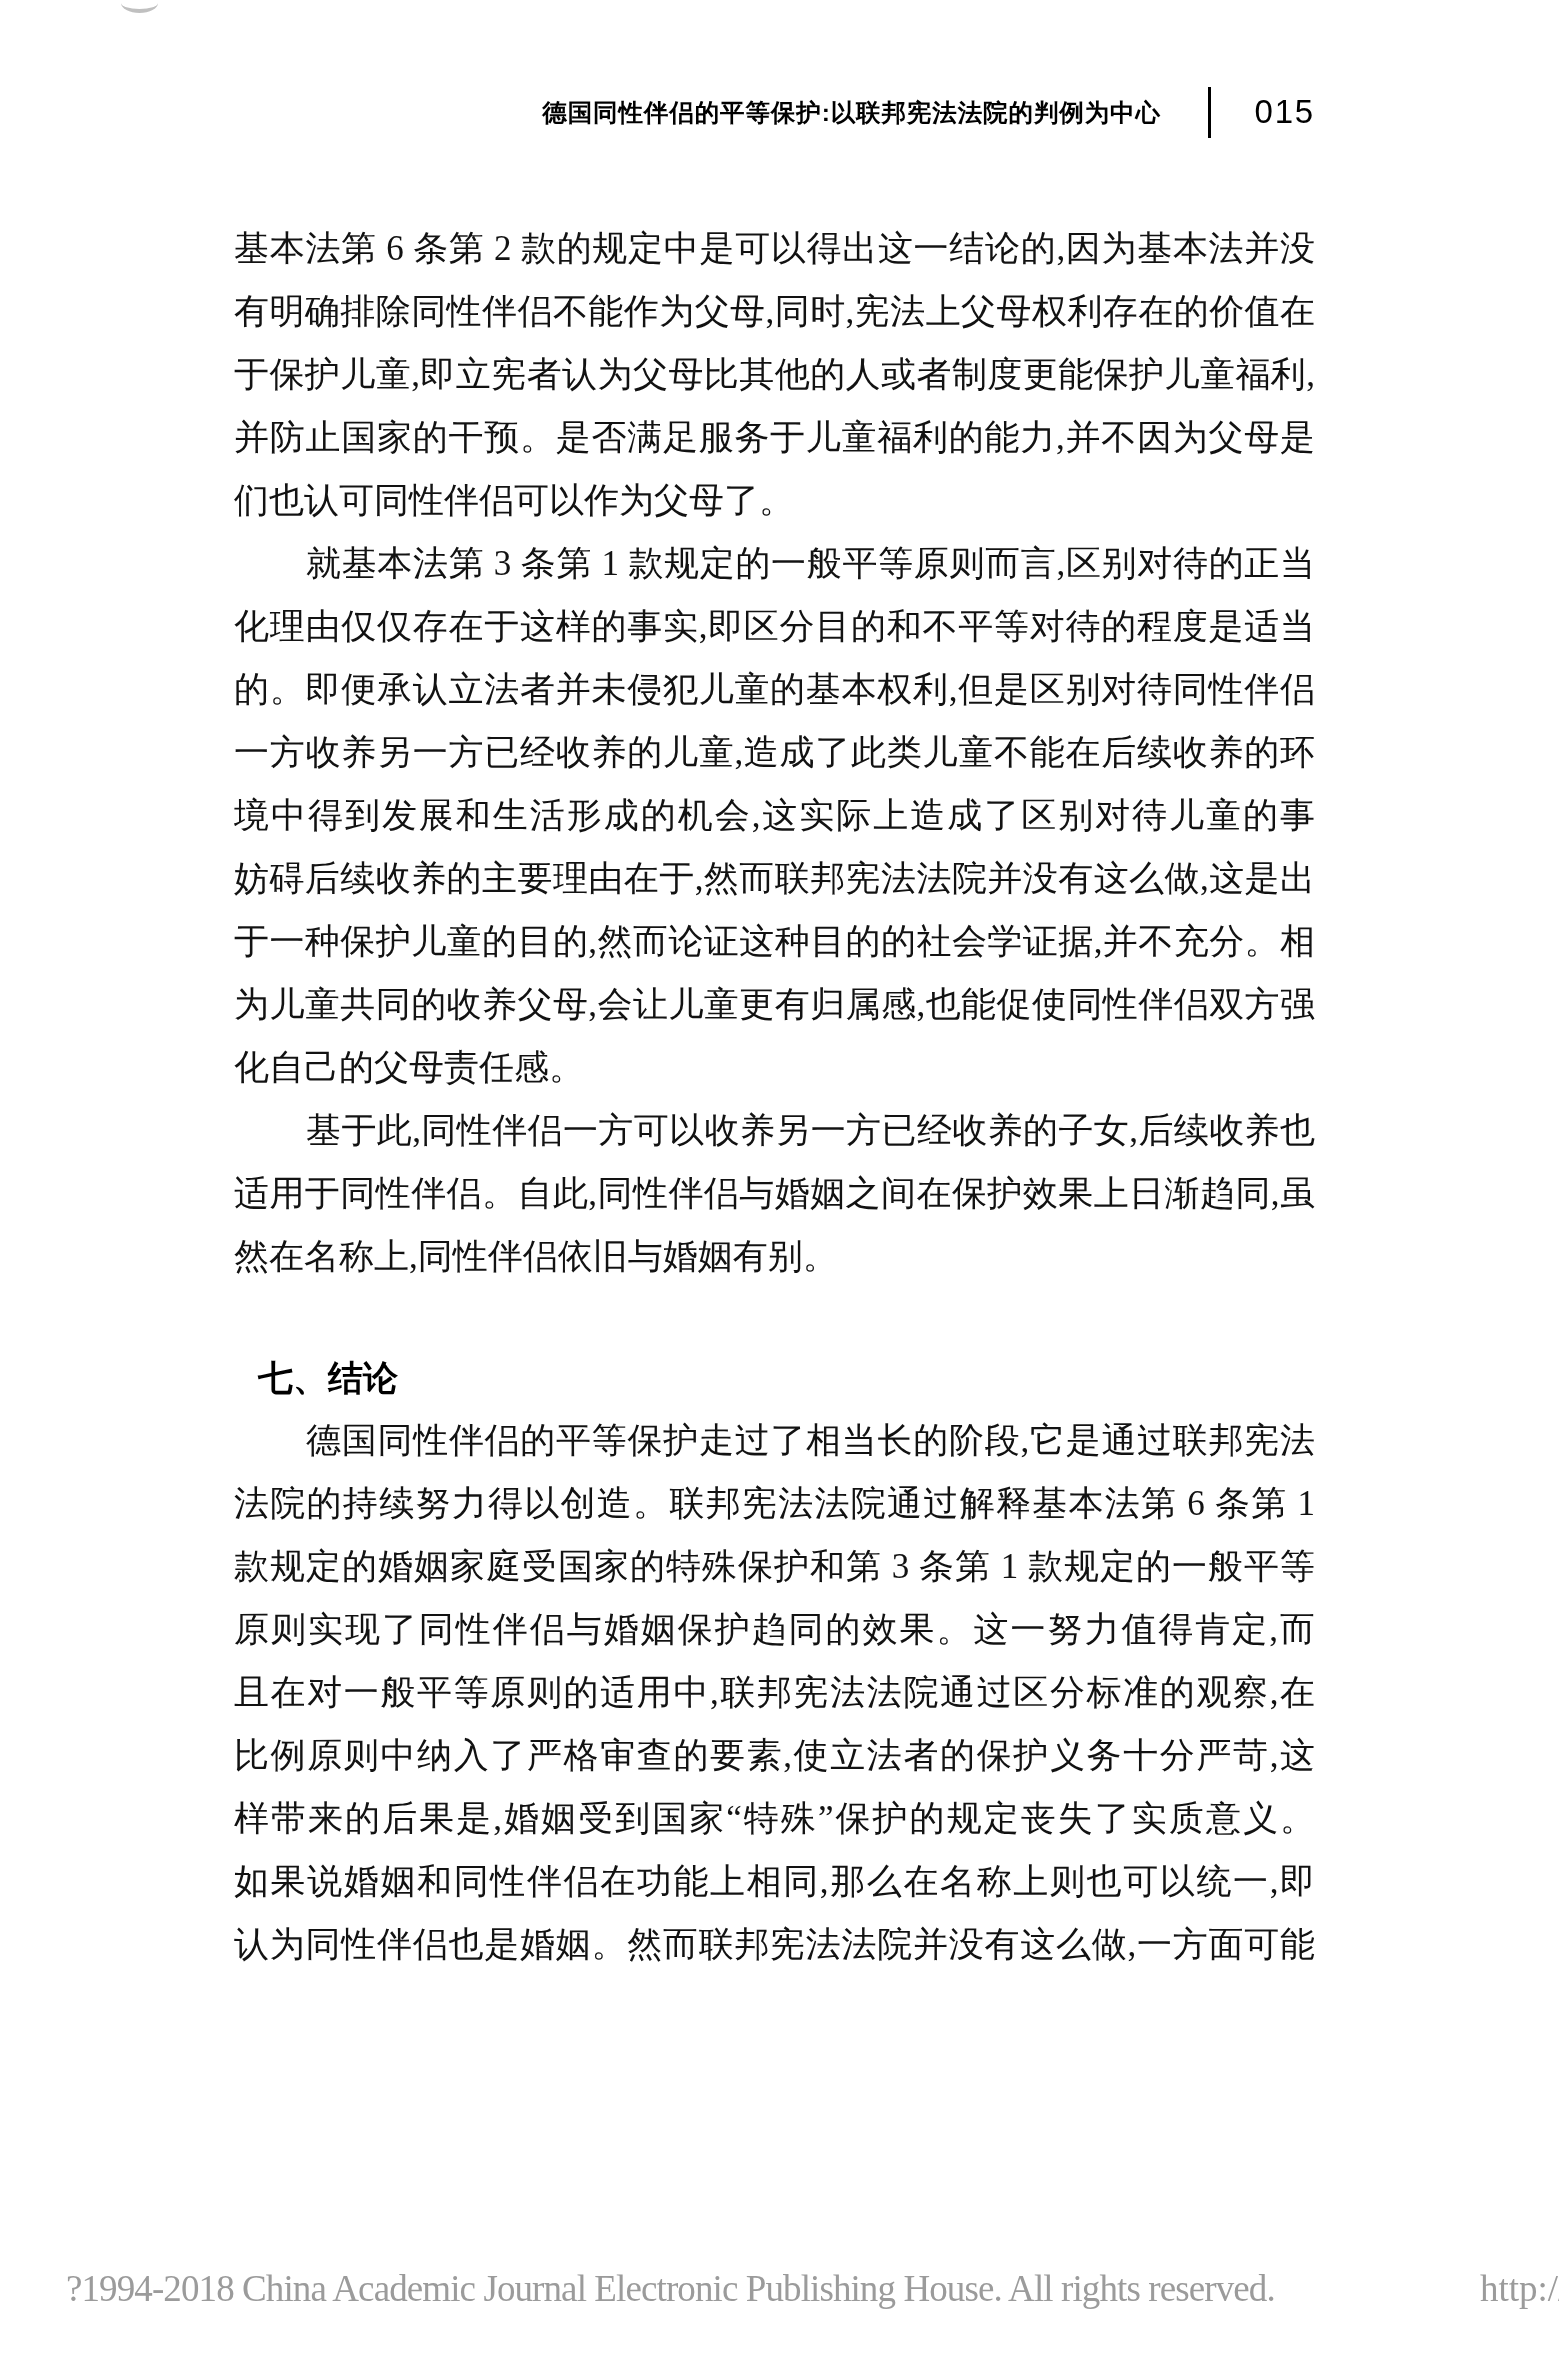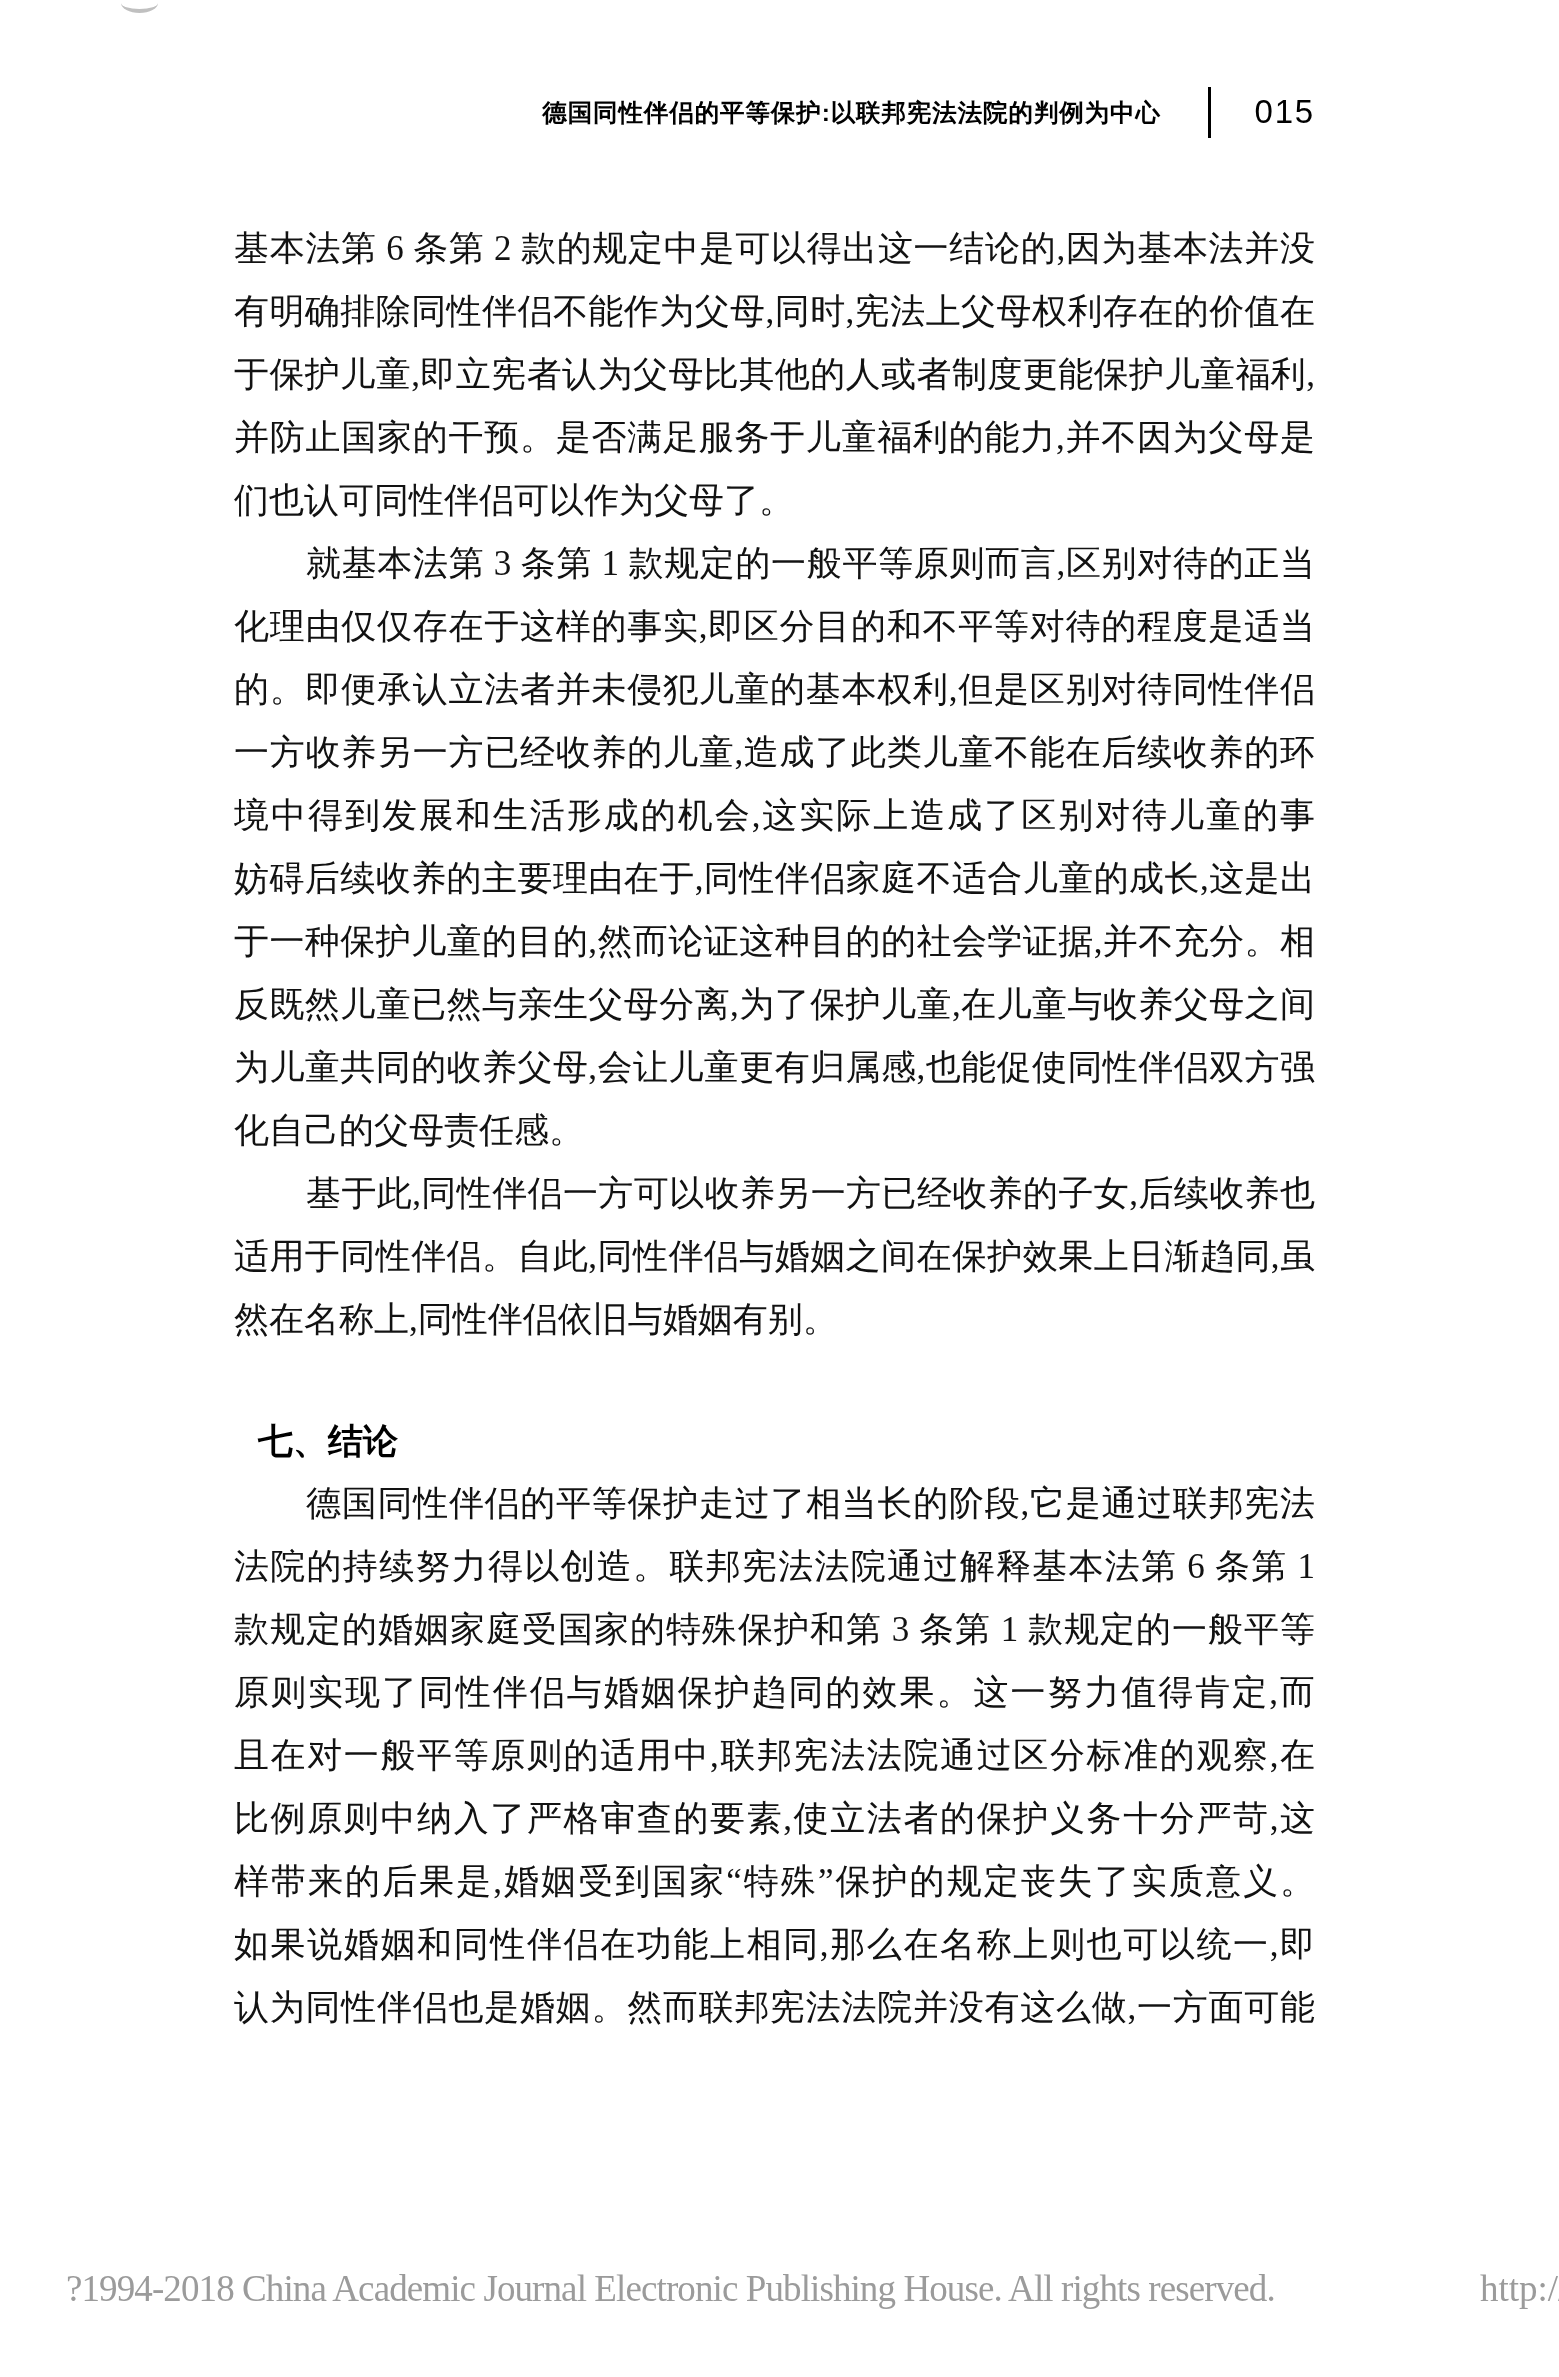--- a/index.html
+++ b/index.html
@@ -104,23 +104,22 @@
     <div class="line">基本法第 6 条第 2 款的规定中是可以得出这一结论的,因为基本法并没</div>
     <div class="line">有明确排除同性伴侣不能作为父母,同时,宪法上父母权利存在的价值在</div>
     <div class="line">于保护儿童,即立宪者认为父母比其他的人或者制度更能保护儿童福利,</div>
     <div class="line">并防止国家的干预。是否满足服务于儿童福利的能力,并不因为父母是</div>
     <div class="line last">们也认可同性伴侣可以作为父母了。</div>
     <div class="line indent">就基本法第 3 条第 1 款规定的一般平等原则而言,区别对待的正当</div>
     <div class="line">化理由仅仅存在于这样的事实,即区分目的和不平等对待的程度是适当</div>
     <div class="line">的。即便承认立法者并未侵犯儿童的基本权利,但是区别对待同性伴侣</div>
     <div class="line">一方收养另一方已经收养的儿童,造成了此类儿童不能在后续收养的环</div>
     <div class="line">境中得到发展和生活形成的机会,这实际上造成了区别对待儿童的事实。</div>
-    <div class="line">妨碍后续收养的主要理由在于,同性伴侣家庭不适合儿童的成长,这是出</div>
+    <div class="line">妨碍后续收养的主要理由在于,然而联邦宪法法院并没有这么做,这是出</div>
     <div class="line">于一种保护儿童的目的,然而论证这种目的的社会学证据,并不充分。相</div>
-    <div class="line">反既然儿童已然与亲生父母分离,为了保护儿童,在儿童与收养父母之间</div>
     <div class="line">为儿童共同的收养父母,会让儿童更有归属感,也能促使同性伴侣双方强</div>
     <div class="line last">化自己的父母责任感。</div>
     <div class="line indent">基于此,同性伴侣一方可以收养另一方已经收养的子女,后续收养也</div>
     <div class="line">适用于同性伴侣。自此,同性伴侣与婚姻之间在保护效果上日渐趋同,虽</div>
     <div class="line last">然在名称上,同性伴侣依旧与婚姻有别。</div>
 
     <div class="sect-heading">七、结论</div>
 
     <div class="line indent">德国同性伴侣的平等保护走过了相当长的阶段,它是通过联邦宪法</div>
     <div class="line">法院的持续努力得以创造。联邦宪法法院通过解释基本法第 6 条第 1</div>

